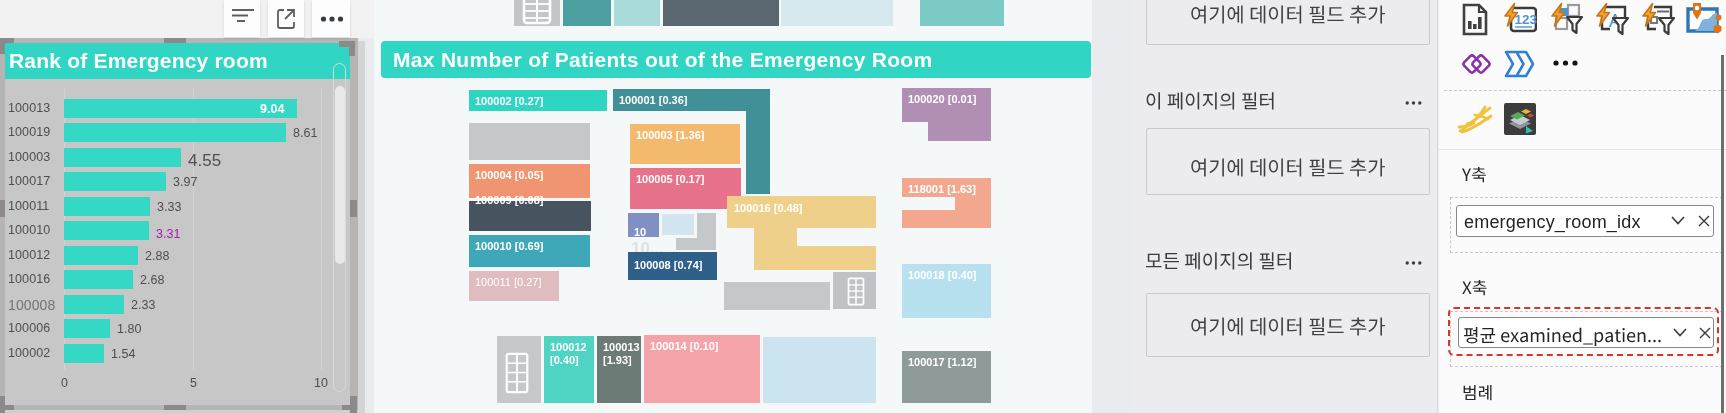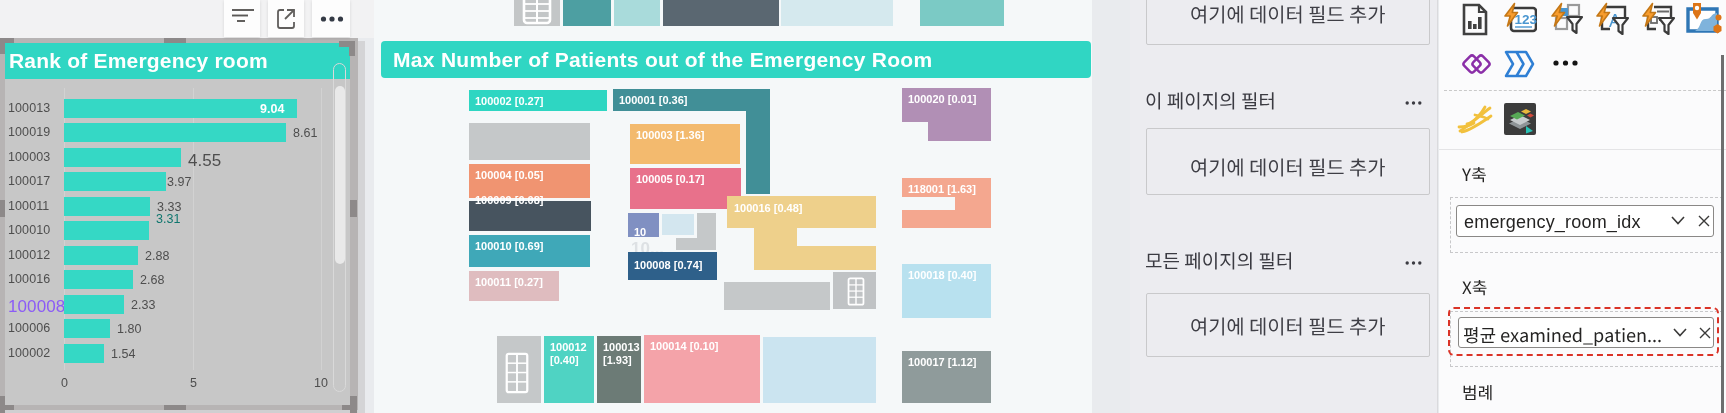--- a/index.html
+++ b/index.html
@@ -37,43 +37,43 @@
 <div class="abs" style="left:293px;top:126px;font-size:12.5px;color:#4e4e4e">8.61</div>
 
 <div class="abs" style="left:8px;top:150px;width:52px;font-size:12.5px;color:#4e4e4e;letter-spacing:.1px">100003</div>
 <div class="abs" style="left:64px;top:148px;width:117px;height:19px;background:#35d8c5"></div>
 
 <div class="abs" style="left:188px;top:151px;font-size:17px;color:#4e4e4e">4.55</div>
 
 <div class="abs" style="left:8px;top:174px;width:52px;font-size:12.5px;color:#4e4e4e;letter-spacing:.1px">100017</div>
 <div class="abs" style="left:64px;top:172px;width:102px;height:19px;background:#35d8c5"></div>
 
-<div class="abs" style="left:167px;top:175px;font-size:12.5px;color:#4e4e4e">3.97</div>
+<div class="abs" style="left:173px;top:175px;font-size:12.5px;color:#4e4e4e">3.97</div>
 
 <div class="abs" style="left:8px;top:199px;width:52px;font-size:12.5px;color:#4e4e4e;letter-spacing:.1px">100011</div>
 <div class="abs" style="left:64px;top:197px;width:86px;height:19px;background:#35d8c5"></div>
 
 <div class="abs" style="left:157px;top:200px;font-size:12.5px;color:#4e4e4e">3.33</div>
 
 <div class="abs" style="left:8px;top:223px;width:52px;font-size:12.5px;color:#4e4e4e;letter-spacing:.1px">100010</div>
 <div class="abs" style="left:64px;top:221px;width:85px;height:19px;background:#35d8c5"></div>
 
-<div class="abs" style="left:156px;top:212px;font-size:12.5px;color:#0f766e">3.31</div>
+<div class="abs" style="left:156px;top:227px;font-size:12.5px;color:#a21caf">3.31</div>
 
 <div class="abs" style="left:8px;top:248px;width:52px;font-size:12.5px;color:#4e4e4e;letter-spacing:.1px">100012</div>
 <div class="abs" style="left:64px;top:246px;width:74px;height:19px;background:#35d8c5"></div>
 
 <div class="abs" style="left:145px;top:249px;font-size:12.5px;color:#4e4e4e">2.88</div>
 
 <div class="abs" style="left:8px;top:272px;width:52px;font-size:12.5px;color:#4e4e4e;letter-spacing:.1px">100016</div>
 <div class="abs" style="left:64px;top:270px;width:69px;height:19px;background:#35d8c5"></div>
 
 <div class="abs" style="left:140px;top:273px;font-size:12.5px;color:#4e4e4e">2.68</div>
 
-<div class="abs" style="left:8px;top:297px;width:52px;font-size:17px;color:#8b5cf6;letter-spacing:.1px">100008</div>
+<div class="abs" style="left:8px;top:297px;width:52px;font-size:14px;color:#737373;letter-spacing:.1px">100008</div>
 <div class="abs" style="left:64px;top:295px;width:60px;height:19px;background:#35d8c5"></div>
 
 <div class="abs" style="left:131px;top:298px;font-size:12.5px;color:#4e4e4e">2.33</div>
 
 <div class="abs" style="left:8px;top:321px;width:52px;font-size:12.5px;color:#4e4e4e;letter-spacing:.1px">100006</div>
 <div class="abs" style="left:64px;top:319px;width:46px;height:19px;background:#35d8c5"></div>
 
 <div class="abs" style="left:117px;top:322px;font-size:12.5px;color:#4e4e4e">1.80</div>
 
 <div class="abs" style="left:8px;top:346px;width:52px;font-size:12.5px;color:#4e4e4e;letter-spacing:.1px">100002</div>
@@ -173,21 +173,21 @@
 <div class="abs" style="left:469px;top:164px;width:121px;height:34px;background:#f09471"></div>
 <div class="abs" style="left:475px;top:169px;font-size:11px;font-weight:bold;color:#fff;white-space:nowrap">100004 [0.05]</div>
 
 <div class="abs" style="left:469px;top:201px;width:122px;height:30px;background:#47545f"></div>
 <div class="abs" style="left:475px;top:194px;font-size:11px;font-weight:bold;color:#fff;white-space:nowrap">100009 [0.08]</div>
 
 <div class="abs" style="left:469px;top:235px;width:121px;height:32px;background:#3fa8b8"></div>
 <div class="abs" style="left:475px;top:240px;font-size:11px;font-weight:bold;color:#fff;white-space:nowrap">100010 [0.69]</div>
 
 <div class="abs" style="left:469px;top:271px;width:90px;height:30px;background:#dfbcbf"></div>
-<div class="abs" style="left:475px;top:276px;font-size:11px;font-weight:bold;color:#fff;white-space:nowrap">100011 [0.27]</div>
+<div class="abs" style="left:475px;top:276px;font-size:11px;font-weight:normal;color:#fff;white-space:nowrap">100011 [0.27]</div>
 
 <div class="abs" style="left:630px;top:124px;width:110px;height:40px;background:#f3ba6e"></div>
 <div class="abs" style="left:636px;top:129px;font-size:11px;font-weight:bold;color:#fff;white-space:nowrap">100003 [1.36]</div>
 
 <div class="abs" style="left:630px;top:168px;width:111px;height:41px;background:#e8718b"></div>
 <div class="abs" style="left:636px;top:173px;font-size:11px;font-weight:bold;color:#fff;white-space:nowrap">100005 [0.17]</div>
 
 <div class="abs" style="left:628px;top:213px;width:31px;height:24px;background:#8090c2"></div>
 <div class="abs" style="left:634px;top:226px;font-size:11px;font-weight:bold;color:#fff">10</div>
 

